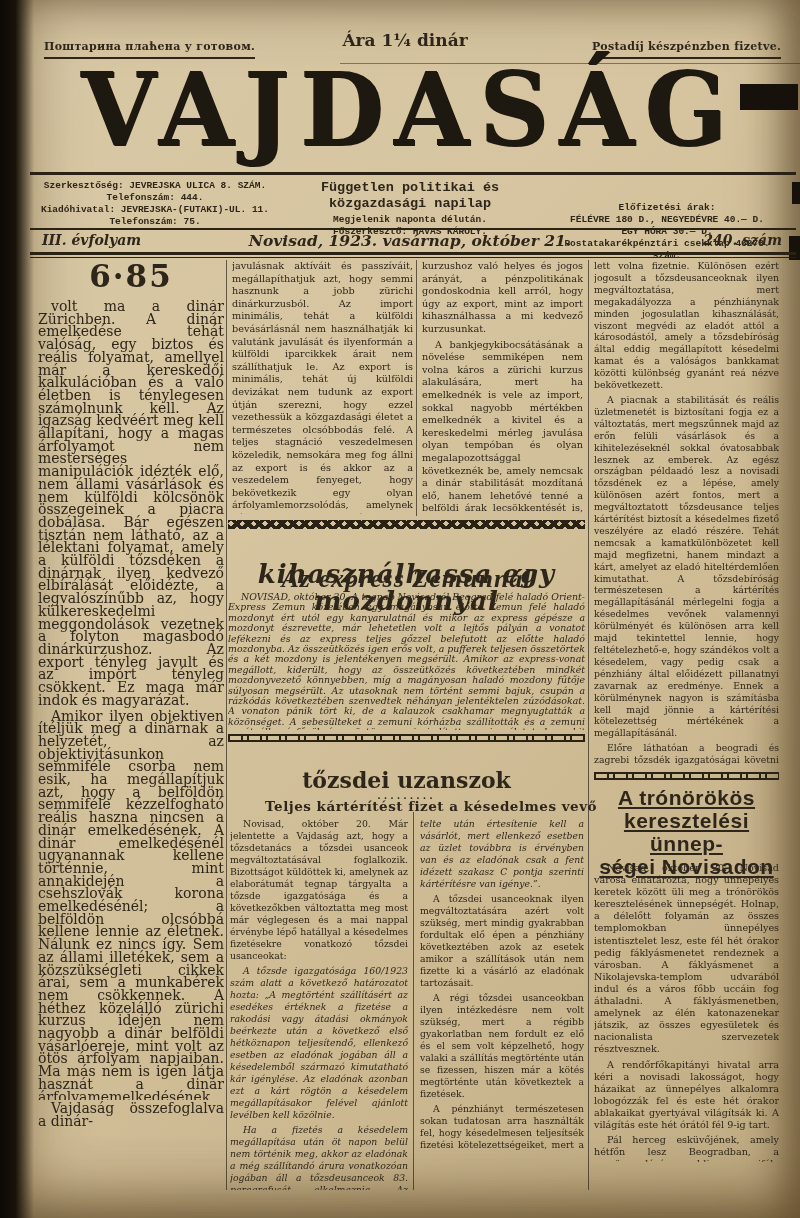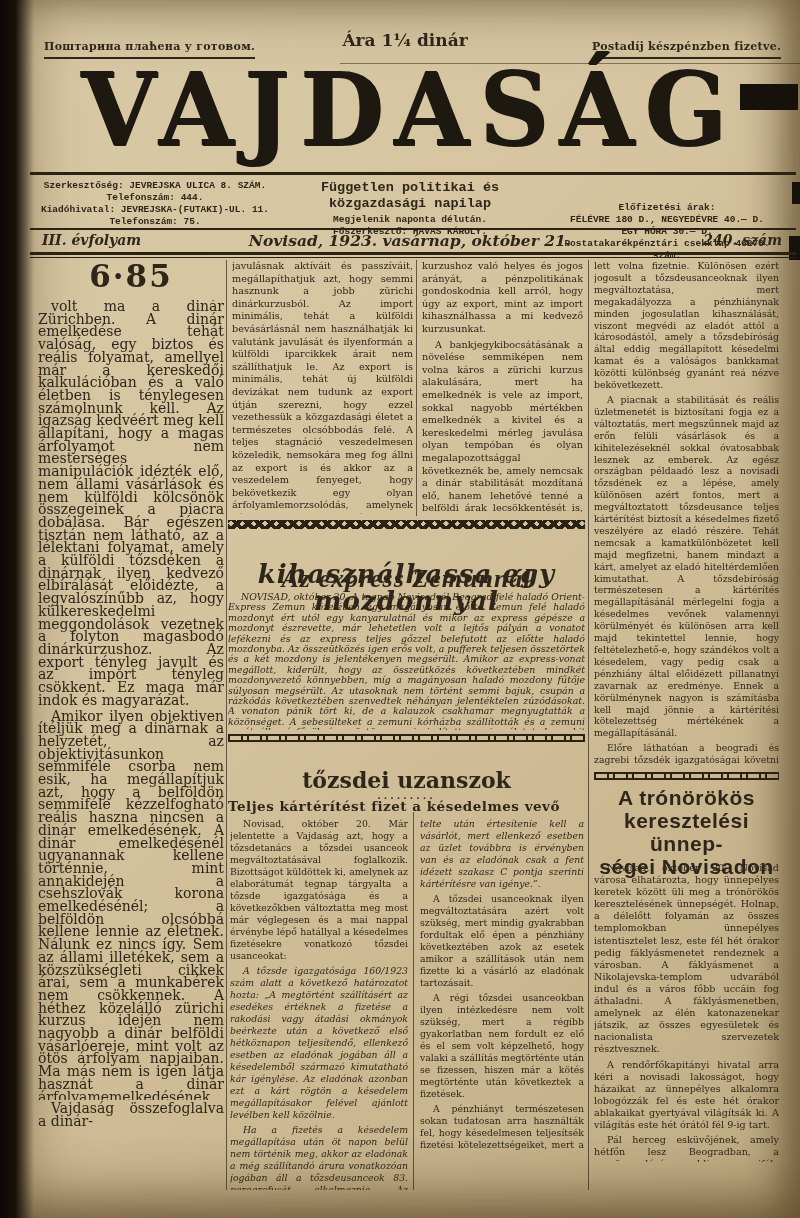--- a/index.html
+++ b/index.html
@@ -27,23 +27,23 @@
   p.b{margin:0 0 3px;text-align:justify;text-indent:13px;}
   p.cont{text-indent:0;}
   p.it{font-style:italic;}
   .c1{font-size:14px;line-height:12.7px;}
   .c2{font-size:9.7px;line-height:12.6px;}
   .c4{font-size:9.3px;line-height:11.9px;}
   .exp-title{font-size:26px;font-weight:bold;font-style:italic;text-align:center;line-height:27px;letter-spacing:1px;}
   .exp-body{font-size:9.4px;line-height:10.4px;font-style:italic;}
   .uz-title{font-size:22px;font-weight:bold;text-align:center;line-height:23px;}
   .uz-dots{font-size:10px;font-weight:bold;text-align:center;letter-spacing:3px;}
-  .uz-sub{font-size:13.5px;font-weight:bold;text-align:left;letter-spacing:.5px;}
+  .uz-sub{font-size:13.5px;font-weight:bold;text-align:right;letter-spacing:.5px;padding-left:12px;}
   .uzcol{font-size:9.3px;line-height:12px;}
-  .tron-title{font-family:"Liberation Sans",sans-serif;font-weight:bold;font-size:21px;line-height:23px;text-align:center;letter-spacing:.5px;}
+  .tron-title{font-family:"Liberation Sans",sans-serif;font-weight:bold;font-size:21px;line-height:23px;text-align:center;letter-spacing:.5px;text-decoration:underline;}
   .tron-body{font-size:9.6px;line-height:12.1px;}
   .vrule{position:absolute;width:1px;background:rgba(46,38,26,.7);}
   .zigzag{position:absolute;height:9px;
     background:repeating-linear-gradient(45deg,#2a2215 0 4px,rgba(0,0,0,0) 4px 8px),
                repeating-linear-gradient(-45deg,#2a2215 0 4px,rgba(0,0,0,0) 4px 8px);}
   .chain{position:absolute;height:4px;border-top:2px solid #2a2215;border-bottom:2px solid #2a2215;
     background:repeating-linear-gradient(90deg,#2a2215 0 2px,rgba(0,0,0,0) 2px 13px,#2a2215 13px 15px,rgba(0,0,0,0) 15px 19px);}
 </style>
 </head>
 <body>

